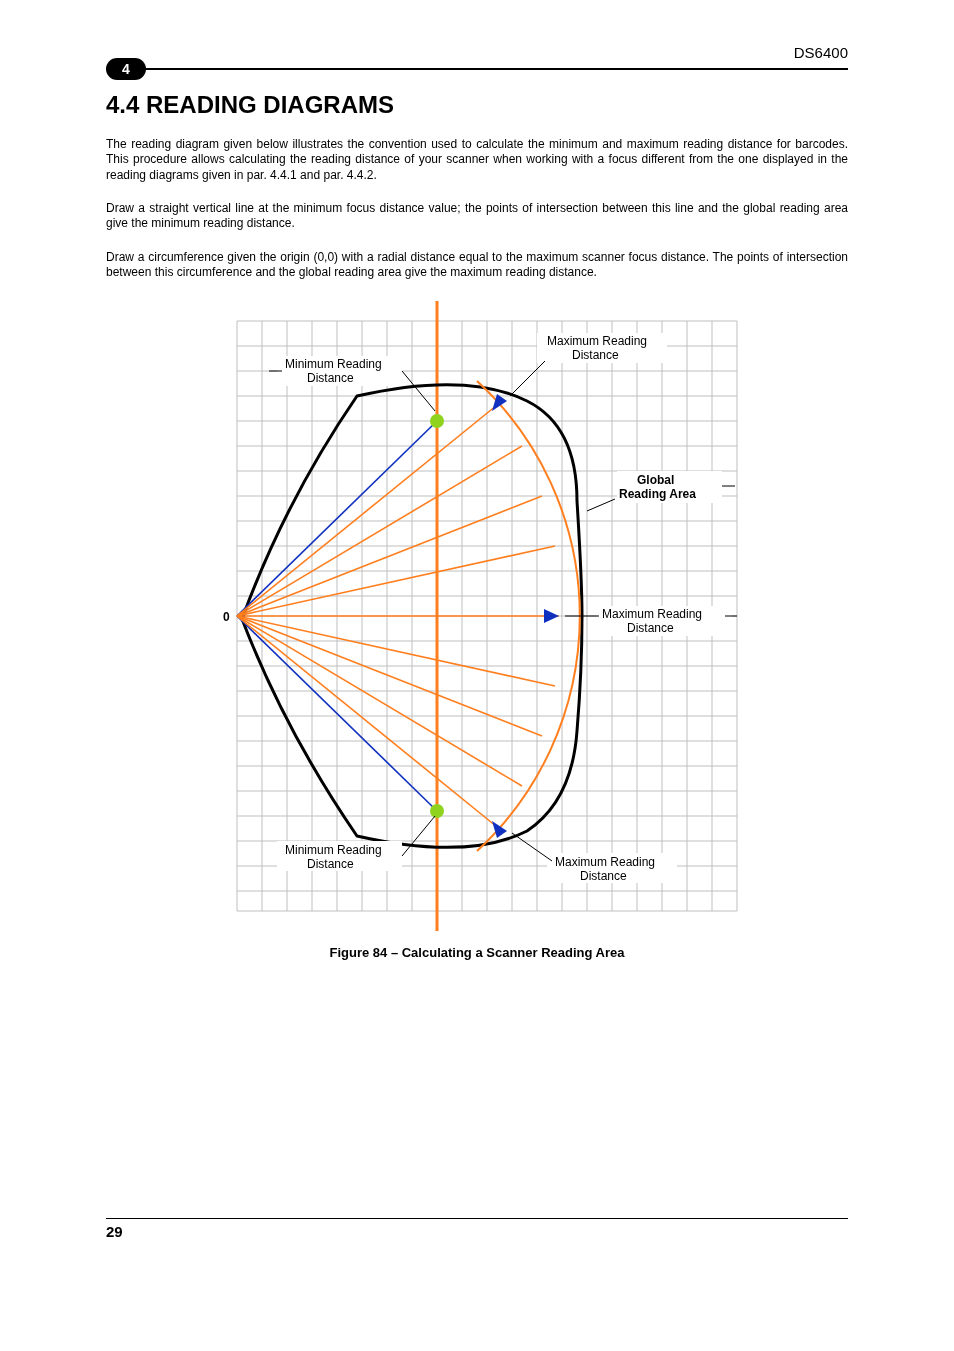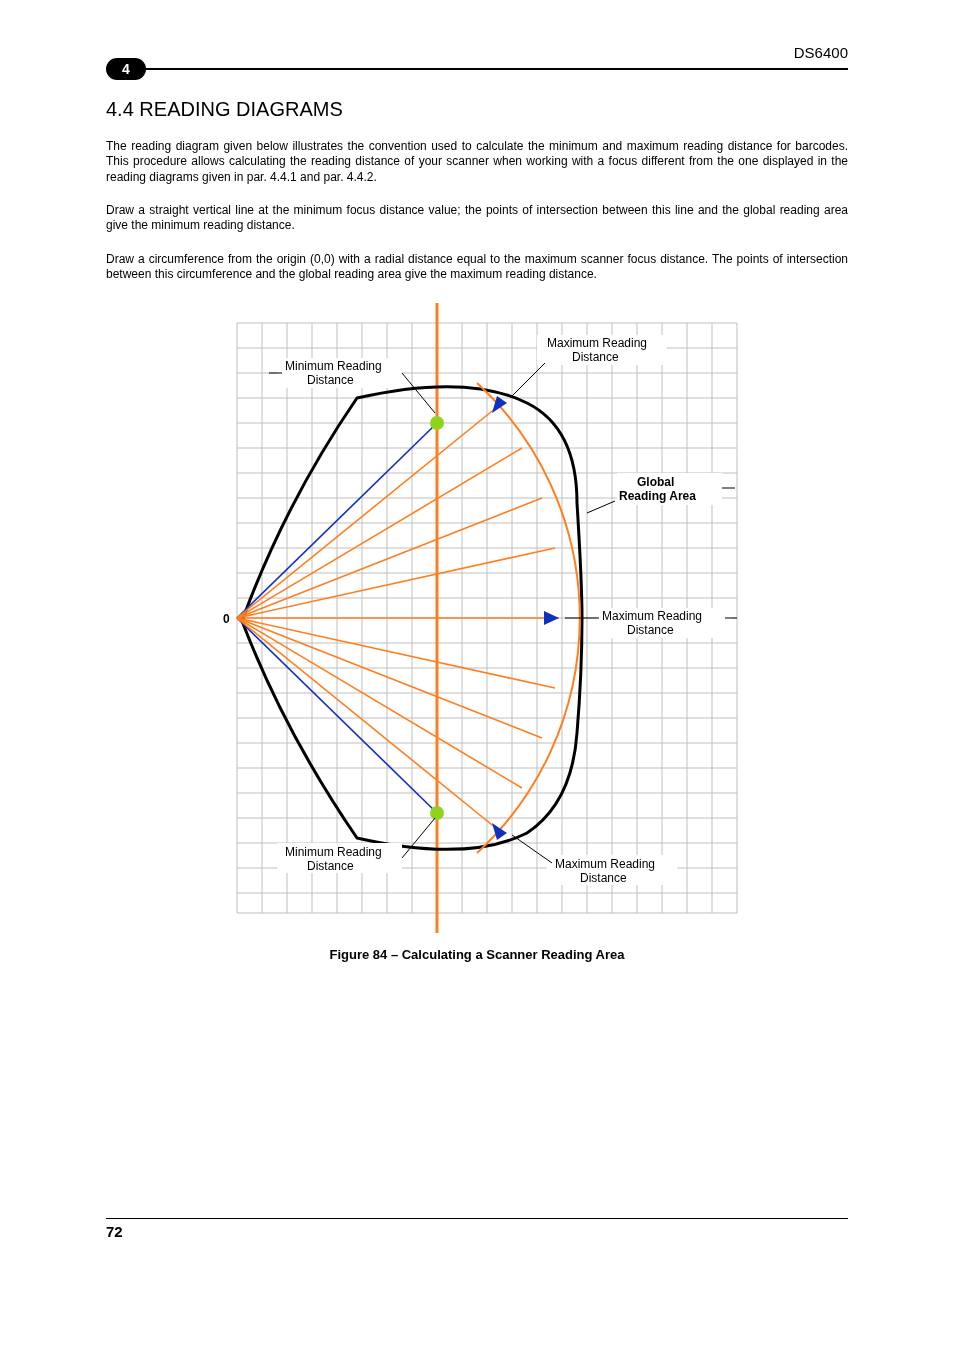--- a/index.html
+++ b/index.html
@@ -36,23 +36,23 @@
     z-index: 2;
   }
   .hr-top {
     border: none;
     border-top: 2px solid #000;
     position: absolute;
     left: 30px; right: 0;
     top: 18px;
   }
   .section-heading {
-    font-weight: normal;
-    font-size: 20px;
-    margin-top: 26px;
+    font-weight: bold;
+    font-size: 24px;
+    margin-top: 19px;
     margin-bottom: 18px;
   }
   .para {
     font-size: 12px;
     line-height: 1.28;
     text-align: justify;
     margin-bottom: 18px;
   }
   .figure-wrap {
     display: flex;
@@ -90,21 +90,21 @@
 <div class="header-row">
   <span class="header-doc">DS6400</span>
   <span class="badge">4</span>
   <hr class="hr-top">
 </div>
 
 <h2 class="section-heading">4.4  READING DIAGRAMS</h2>
 
 <p class="para">The reading diagram given below illustrates the convention used to calculate the minimum and maximum reading distance for barcodes. This procedure allows calculating the reading distance of your scanner when working with a focus different from the one displayed in the reading diagrams given in par. 4.4.1 and par. 4.4.2.</p>
 <p class="para">Draw a straight vertical line at the minimum focus distance value; the points of intersection between this line and the global reading area give the minimum reading distance.</p>
-<p class="para">Draw a circumference from the origin (0,0) with a radial distance equal to the maximum scanner focus distance. The points of intersection between this circumference and the global reading area give the maximum reading distance.</p>
+<p class="para">Draw a circumference given the origin (0,0) with a radial distance equal to the maximum scanner focus distance. The points of intersection between this circumference and the global reading area give the maximum reading distance.</p>
 
 <div class="figure-wrap">
   <svg width="540" height="630" viewBox="0 0 540 630">
 
     <g stroke="#bfbfbf" stroke-width="1">
 
       <line x1="30" y1="20" x2="30" y2="610"></line>
         <line x1="55" y1="20" x2="55" y2="610"></line>
         <line x1="80" y1="20" x2="80" y2="610"></line>
         <line x1="105" y1="20" x2="105" y2="610"></line>
@@ -217,14 +217,14 @@
     <text x="348" y="565" class="lbl">Maximum Reading</text>
     <text x="373" y="579" class="lbl">Distance</text>
     <line x1="345" y1="560" x2="305" y2="532" stroke="#000" stroke-width="1"></line>
   </svg>
 
   <div class="figure-caption">Figure 84 – Calculating a Scanner Reading Area</div>
 </div>
 
 <div class="footer">
   <hr>
-  <span class="footer-page">72</span>
+  <span class="footer-page">29</span>
 </div>
 
 </body></html>

